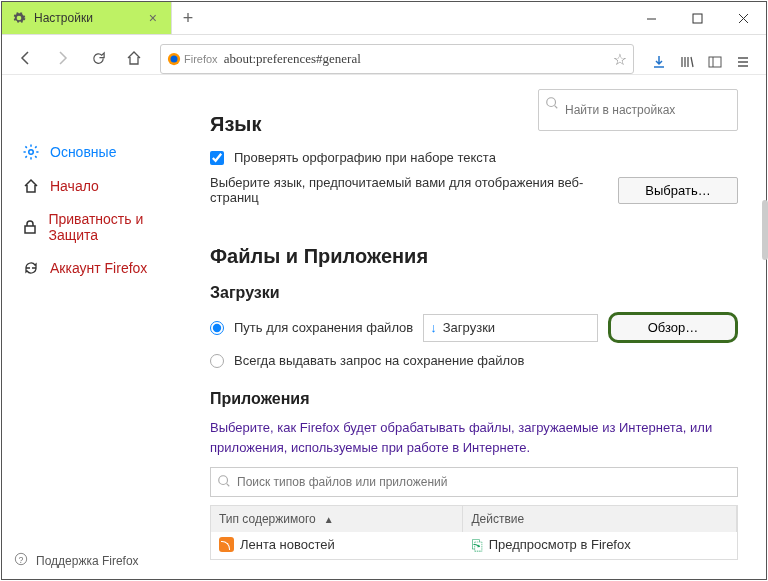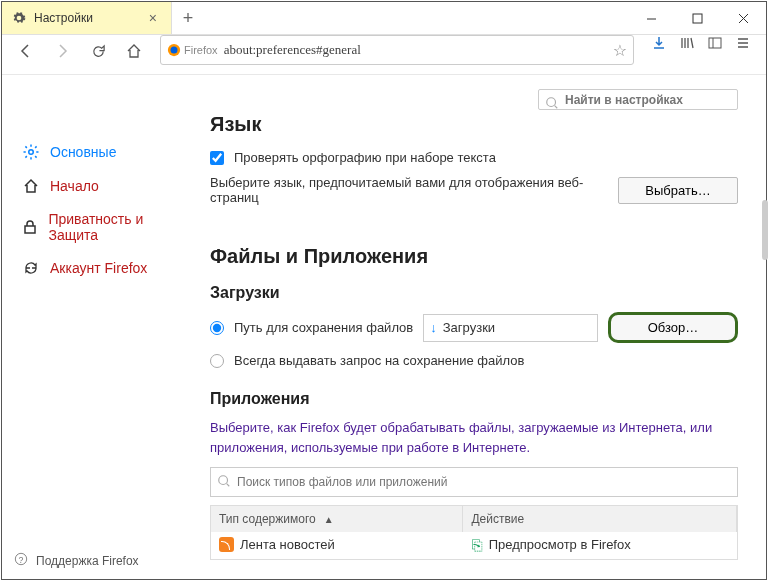--- a/index.html
+++ b/index.html
@@ -1,45 +1,45 @@
 <!DOCTYPE html>
 <html><head>
 <meta charset="utf-8">
 <style>
 * { margin: 0; padding: 0; box-sizing: border-box; font-family: "Segoe UI", Arial, sans-serif; }
 body { background: #fff; width: 768px; height: 581px; overflow: hidden; position: relative; }
 .window { border: 1px solid #555; width: 766px; height: 579px; margin: 1px; background: #fff; display: flex; flex-direction: column; }
 .titlebar { height: 33px; background: #fff; display: flex; align-items: stretch; border-bottom: 1px solid #e0e0e0; }
-.tab { display: flex; align-items: center; padding: 0 10px; gap: 8px; border-right: 1px solid #ddd; min-width: 170px; background: #fef9c3; }
+.tab { display: flex; align-items: center; padding: 0 10px; gap: 8px; border-right: 1px solid #ddd; min-width: 170px; background: #bef264; }
 .tab-icon { width: 14px; height: 14px; display: inline-flex; }
 .tab-title { font-size: 12px; color: #333; flex: 1; }
 .tab-close { font-size: 14px; color: #666; cursor: pointer; padding: 0 4px; }
 .newtab { width: 32px; display: flex; align-items: center; justify-content: center; color: #666; font-size: 18px; }
 .win-controls { margin-left: auto; display: flex; }
 .win-btn { width: 46px; display: flex; align-items: center; justify-content: center; color: #333; }
-.toolbar { height: 40px; display: flex; align-items: flex-start; padding: 0 8px; gap: 4px; border-bottom: 1px solid #e8e8e8; }
+.toolbar { height: 40px; display: flex; align-items: flex-end; padding: 0 8px; gap: 4px; border-bottom: 1px solid #e8e8e8; }
 .nav-btn { width: 32px; height: 32px; display: flex; align-items: center; justify-content: center; color: #555; border-radius: 4px; }
 .url-bar { flex: 1; height: 30px; border: 1px solid #ccc; border-radius: 3px; display: flex; align-items: center; padding: 0 6px; gap: 6px; margin: 0 6px; }
 .ff-badge { display: flex; align-items: center; gap: 3px; font-size: 11px; color: #888; }
 .ff-badge .fflogo { width: 14px; height: 14px; }
 .url-text { font-size: 13px; color: #404040; flex: 1; font-family: Liberation Serif, serif; }
 .star { color: #888; font-size: 16px; }
 .right-icons { display: flex; gap: 10px; padding: 0 6px; }
 .right-icons .ico { color: #2274cc; width: 18px; text-align: center; }
 .right-icons .ico.gray { color: #555; }
 .content { flex: 1; display: flex; overflow: hidden; }
 .sidebar { width: 190px; padding: 60px 0 0 12px; position: relative; }
 .side-item { display: flex; align-items: center; gap: 10px; padding: 8px 8px; font-size: 14px; color: #b91c1c; cursor: pointer; }
 .side-item .sico { width: 18px; height: 18px; display: inline-flex; align-items: center; justify-content: center; }
 .side-item.active { color: #0a84ff; }
 .side-item.active .sico svg { stroke: #0a84ff; fill: #0a84ff; }
 .support { position: absolute; bottom: 10px; left: 12px; display: flex; align-items: center; gap: 8px; font-size: 12px; color: #555; }
 .main { flex: 1; padding: 16px 28px 0 18px; overflow-y: auto; position: relative; }
 .search-settings { position: absolute; top: 14px; right: 28px; width: 200px; }
-.search-settings input { width: 100%; height: 21px; border: 1px solid #ccc; border-radius: 2px; padding: 0 8px 0 26px; font-size: 12px; color: #888; font-weight: bold; }
+.search-settings input { width: 100%; height: 42px; border: 1px solid #ccc; border-radius: 2px; padding: 0 8px 0 26px; font-size: 12px; color: #888; }
 .search-settings .mag { position: absolute; left: 7px; top: 7px; color: #aaa; }
 h2.section { font-size: 20px; font-weight: 600; color: #222; margin-top: 40px; margin-bottom: 14px; }
 h2.section.first { margin-top: 22px; }
 .sub { font-size: 16px; font-weight: 600; color: #222; margin: 16px 0 10px; }
 .row { display: flex; align-items: center; gap: 10px; font-size: 13px; color: #333; margin-bottom: 10px; }
 .row .desc { flex: 1; }
 .btn { border: 1px solid #bbb; background: #f7f7f7; padding: 5px 18px; font-size: 13px; border-radius: 2px; cursor: pointer; min-width: 120px; text-align: center; }
 .btn.highlight { border: 3px solid #3a6b1f; border-radius: 10px; padding: 5px 22px; min-width: 130px; font-weight: 400; }
 .chk { width: 14px; height: 14px; accent-color: #0a84ff; }
 .radio { width: 14px; height: 14px; accent-color: #0a84ff; }

